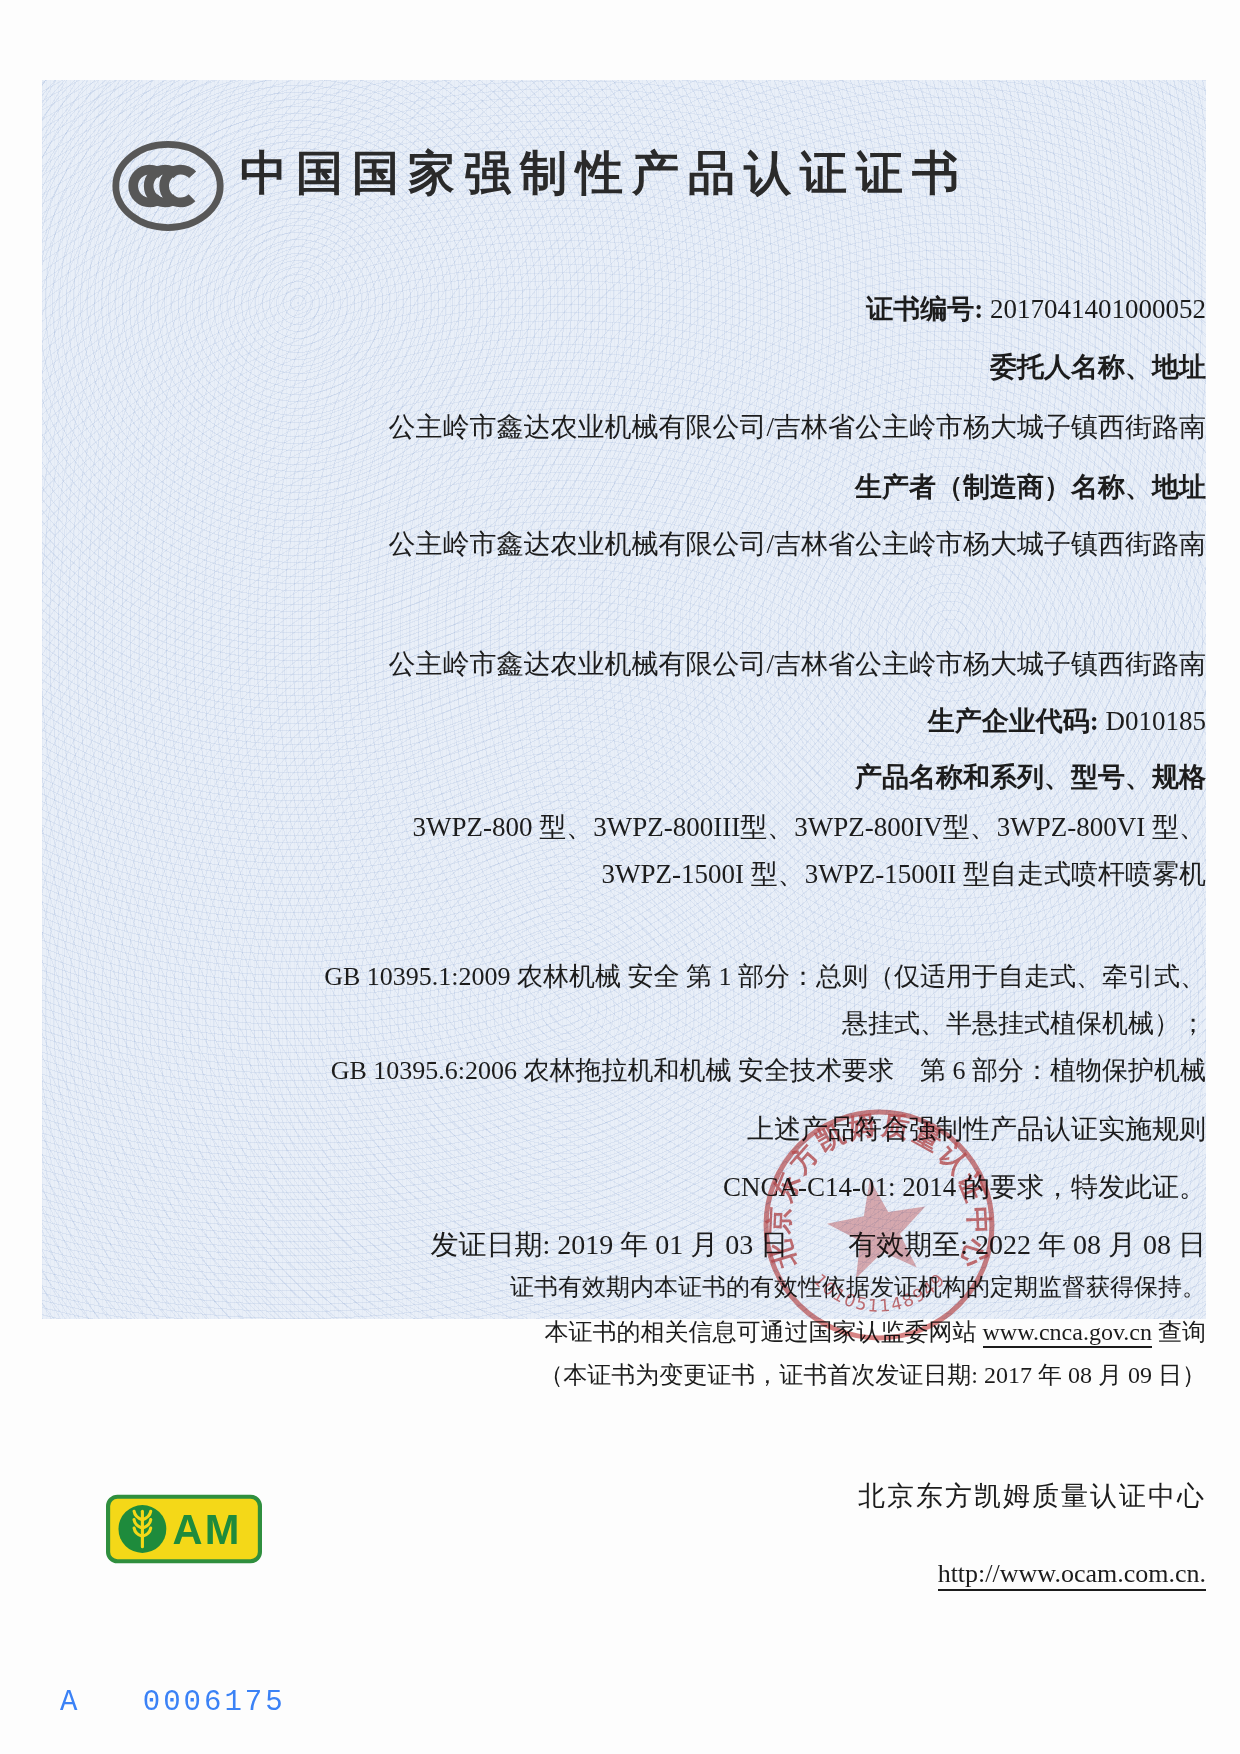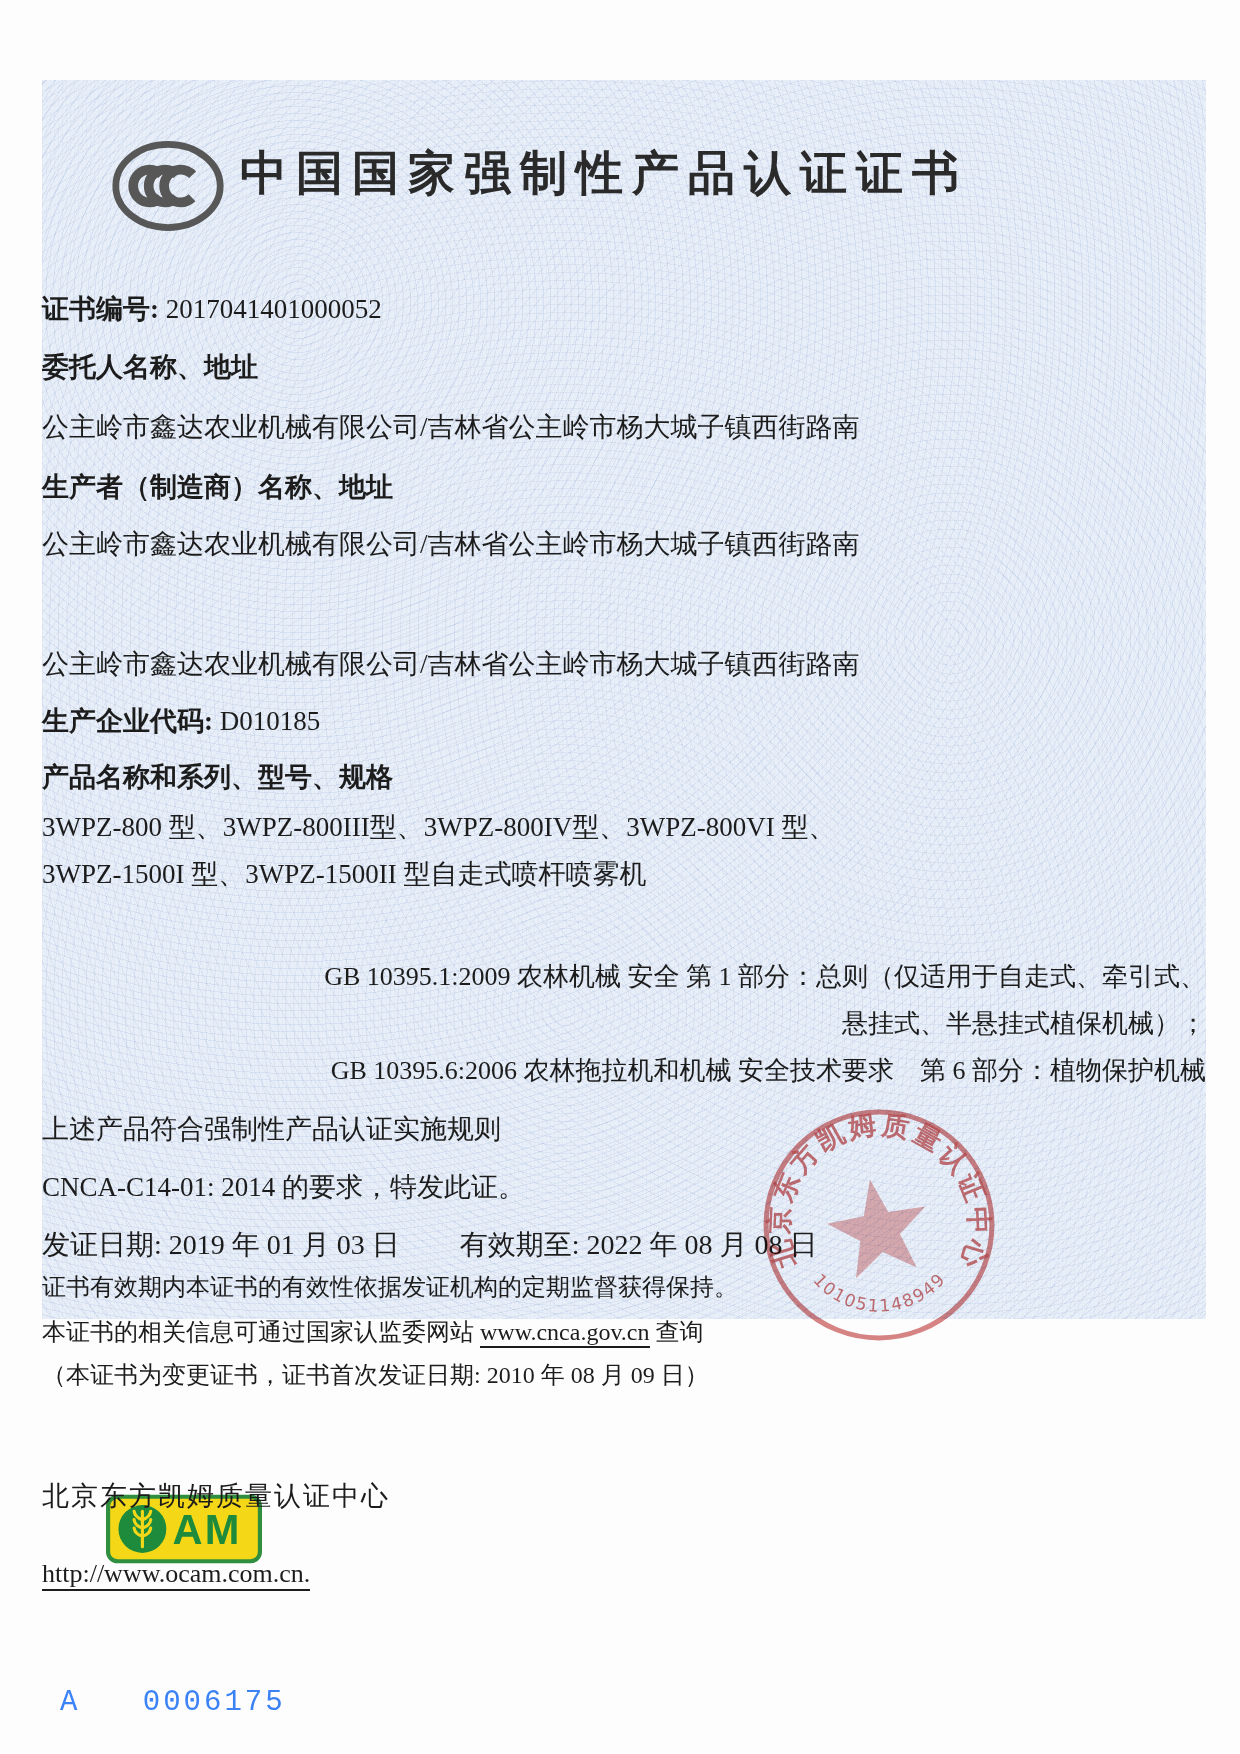--- a/index.html
+++ b/index.html
@@ -10,21 +10,21 @@
   }
   .certificate{
     position:absolute;left:42px;top:80px;width:1164px;height:1239px;
     background-color:#e9eff8;
     background-image:
       repeating-radial-gradient(circle at 22% 18%, rgba(105,138,195,0.13) 0, rgba(105,138,195,0.13) 1px, transparent 1px, transparent 7px),
       repeating-radial-gradient(circle at 78% 45%, rgba(105,138,195,0.11) 0, rgba(105,138,195,0.11) 1px, transparent 1px, transparent 9px),
       repeating-radial-gradient(circle at 45% 75%, rgba(105,138,195,0.10) 0, rgba(105,138,195,0.10) 1px, transparent 1px, transparent 8px),
       repeating-linear-gradient(90deg, rgba(120,150,205,0.05) 0 1px, transparent 1px 4px);
   }
-  .line{position:absolute;left:0;right:0;text-align:left;line-height:1.2;white-space:nowrap;}
+  .line{position:absolute;left:0;right:0;text-align:right;line-height:1.2;white-space:nowrap;}
   .lbl{font-weight:700;}
   .val{font-weight:400;}
   .left-align{text-align:right;padding-left:64px;}
   .fs27{font-size:27px;}
   .fs26{font-size:26px;}
   .fs24{font-size:24px;}
   .title{
     position:absolute;top:62px;left:0;right:0;text-align:center;
     font-size:47px;font-weight:700;letter-spacing:9px;color:#2a2a2a;
     transform:translateX(-20px);
@@ -98,21 +98,21 @@
   </div>
 
   <div class="line fs24" style="top:1238px">
     <span>本证书的相关信息可通过国家认监委网站</span>
     <span class="ulink">www.cnca.gov.cn</span>
     <span>查询</span>
   </div>
 
   <div class="line fs24" style="top:1193px">证书有效期内本证书的有效性依据发证机构的定期监督获得保持。</div>
 
-  <div class="line fs24" style="top:1281px">（本证书为变更证书，证书首次发证日期: 2010 年 08 月 09 日）</div>
+  <div class="line fs24" style="top:1281px">（本证书为变更证书，证书首次发证日期: 2017 年 08 月 09 日）</div>
 
   <svg class="seal" viewBox="0 0 244 244">
     <defs>
       <path id="sealArcTop" d="M 40.4 160 A 90 90 0 1 1 203.6 160" fill="none"></path>
       <path id="sealArcBottom" d="M 41.2 151.4 A 86 86 0 0 0 202.8 151.4" fill="none"></path>
     </defs>
     <circle cx="122" cy="122" r="112" fill="none" stroke="rgba(198,72,72,0.75)" stroke-width="5"></circle>
     <polygon points="122,76 109.7,111 72.5,111.9 102,134.5 91.4,170.1 122,149 152.6,170.1 142,134.5 171.5,111.9 134.3,111" fill="rgba(205,85,85,0.5)" transform="rotate(-10 122 128)"></polygon>
     <text font-size="27" fill="rgba(192,60,60,0.8)" font-weight="700" font-family="Liberation Serif, DejaVu Serif, serif">
       <textPath href="#sealArcTop" startOffset="50%" text-anchor="middle" textLength="362">北京东方凯姆质量认证中心</textPath>

